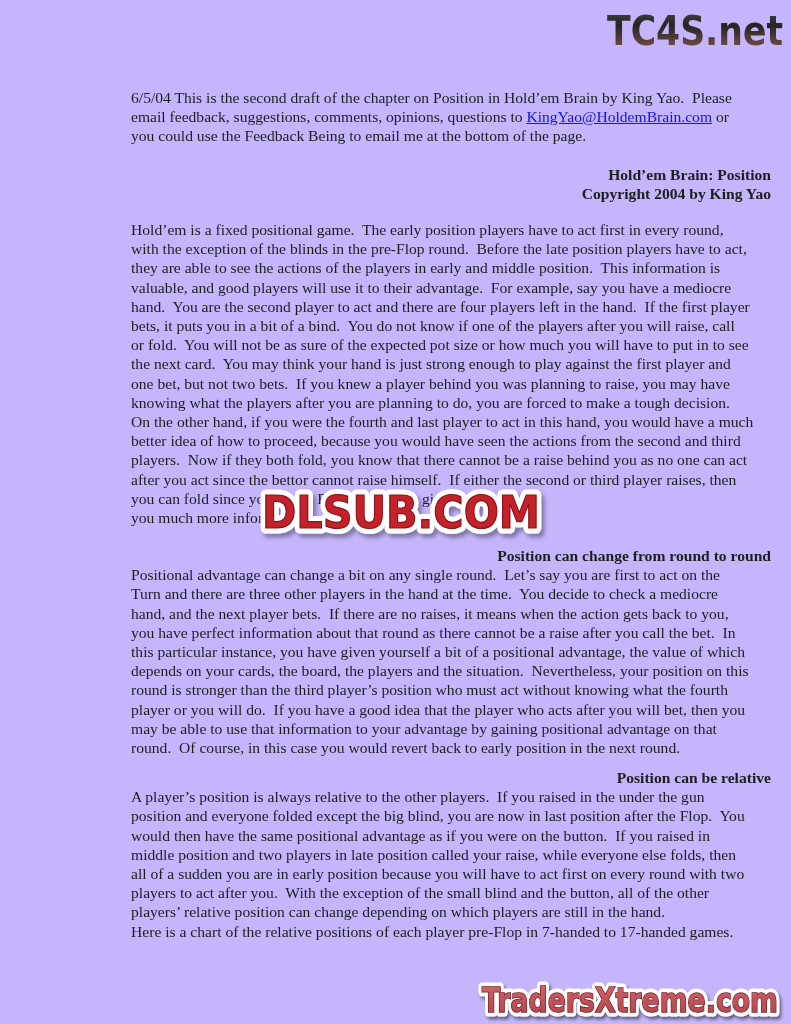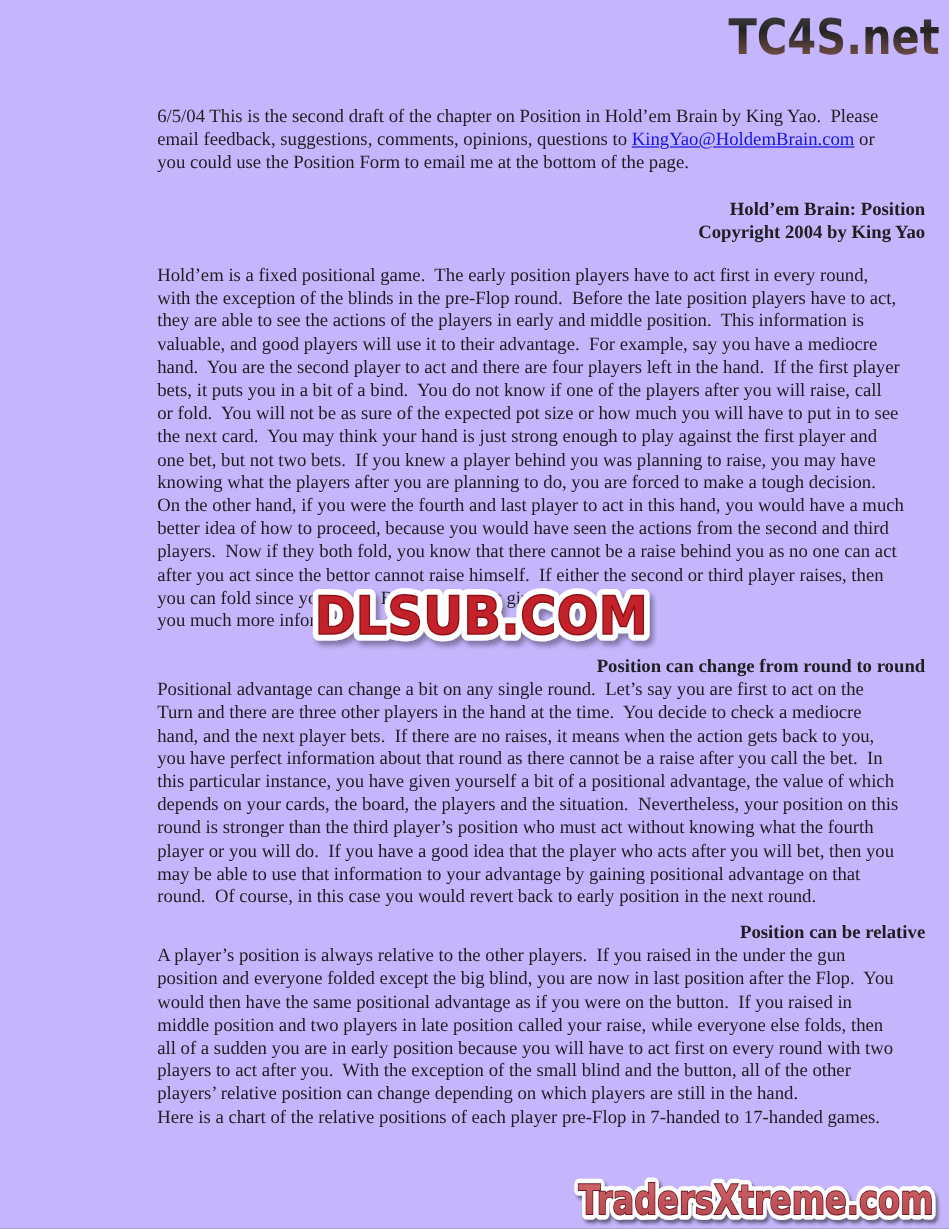--- a/index.html
+++ b/index.html
@@ -41,21 +41,21 @@
         <stop offset="38%" stop-color="#242424"></stop>
         <stop offset="100%" stop-color="#8d5b51"></stop>
       </linearGradient>
     </defs>
     <text x="91" y="42" text-anchor="middle" font-family="DejaVu Sans, sans-serif" font-weight="bold" font-size="41" fill="url(#tc4sGrad)" textLength="176" lengthAdjust="spacingAndGlyphs">TC4S.net</text>
   </svg>
 
   <div class="content-block" style="top:88px">
     <div class="line">6/5/04 This is the second draft of the chapter on Position in Hold’em Brain by King Yao.  Please</div>
     <div class="line"><span>email feedback, suggestions, comments, opinions, questions to </span><a class="email-link">KingYao@HoldemBrain.com</a><span> or</span></div>
-    <div class="line">you could use the Position Form to email me at the bottom of the page.</div>
+    <div class="line">you could use the Feedback Being to email me at the bottom of the page.</div>
   </div>
 
   <div class="content-block bold" style="top:165px">
     <div class="line">Hold’em Brain: Position</div>
     <div class="line">Copyright 2004 by King Yao</div>
   </div>
 
   <div class="content-block" style="top:220px">
     <div>
         <div class="line">Hold’em is a fixed positional game.  The early position players have to act first in every round,</div>

